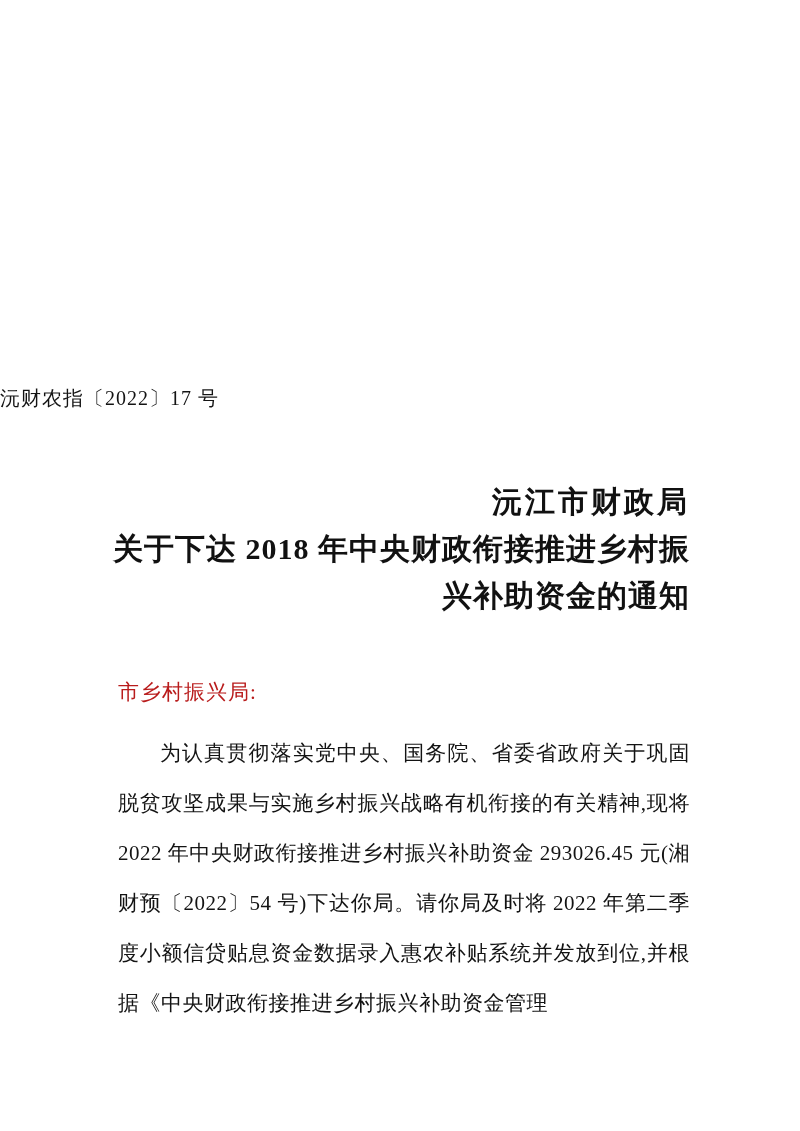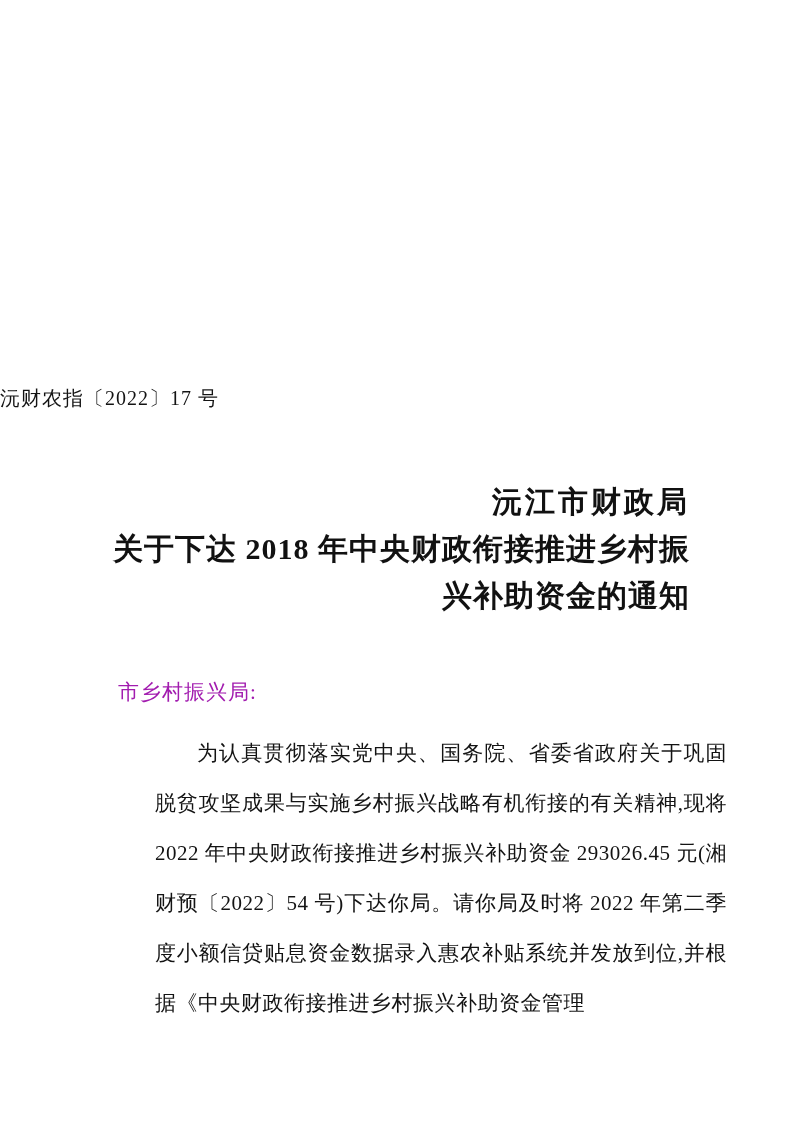--- a/index.html
+++ b/index.html
@@ -55,37 +55,36 @@
     letter-spacing: 3px;
   }
 
   
   .salutation {
     position: absolute;
     top: 678px;
     left: 118px;
     font-size: 21px;
     letter-spacing: 1px;
-    color: #a21caf;
+    color: #b91c1c;
   }
 
   
   .body-para {
     position: absolute;
     top: 728px;
     left: 118px;
     width: 572px;
     font-size: 21px;
     line-height: 50px;
     text-align: justify;
     text-justify: inter-ideograph;
     letter-spacing: 0.5px;
     color: #131313;
     text-indent: 42px;
-    margin-left: 37px;
   }
 </style>
 </head>
 <body>
 
 <div class="page">
 
   <div class="doc-number">沅财农指〔2022〕17 号</div>
 
   <div class="title-block">

